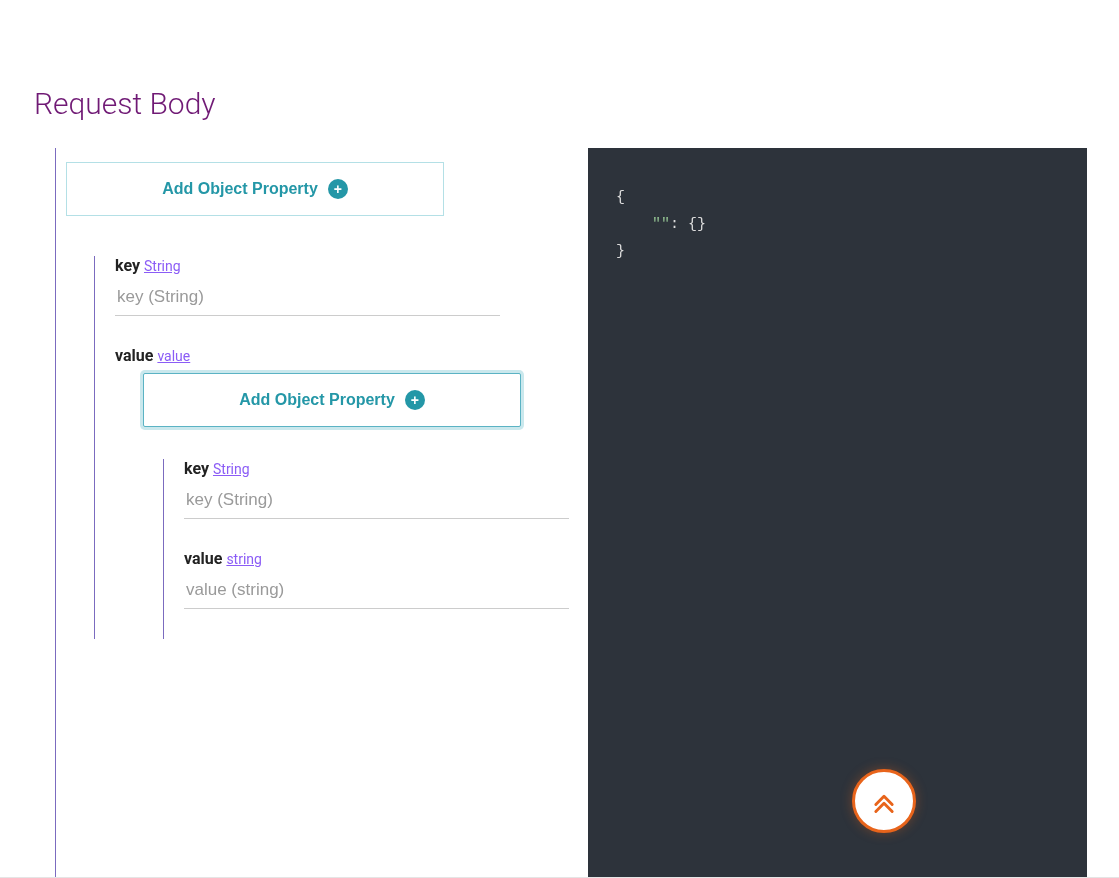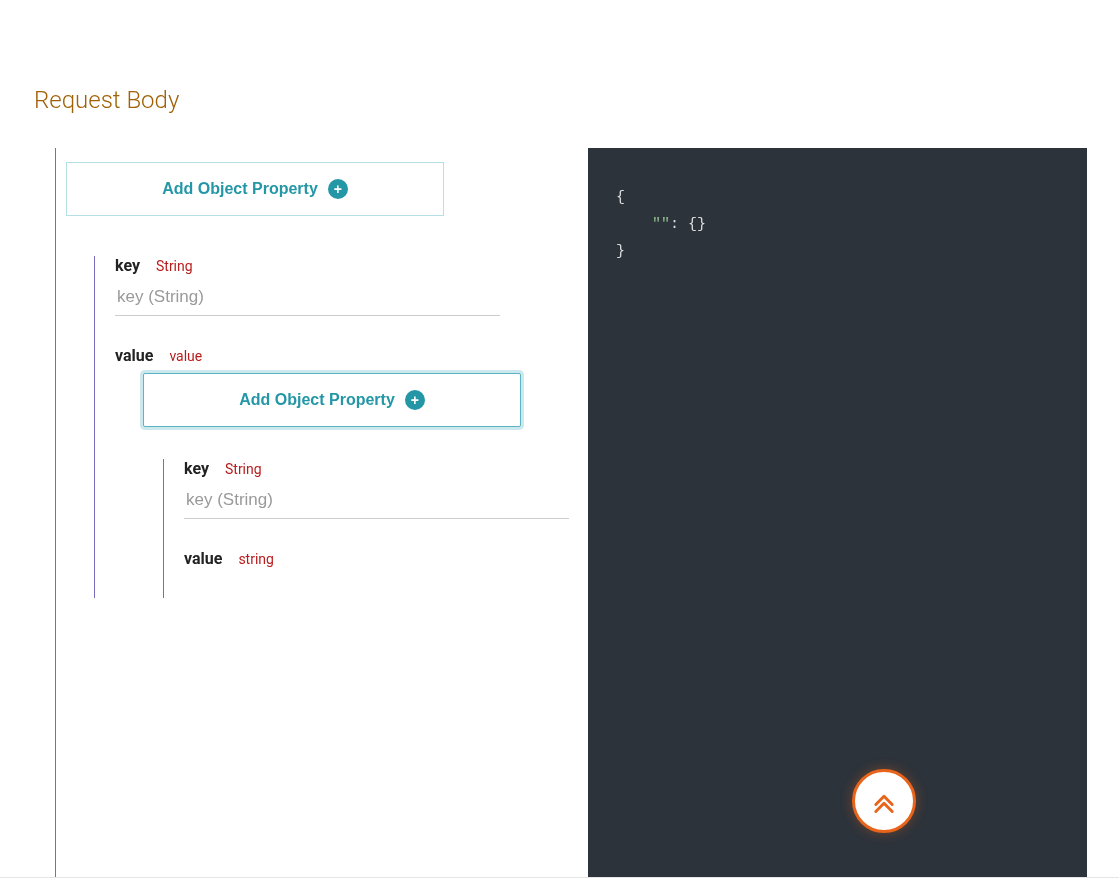--- a/index.html
+++ b/index.html
@@ -9,23 +9,23 @@
     width: 1119px;
     height: 878px;
     position: relative;
     overflow: hidden;
     border-bottom: 1px solid #e5e5e5;
   }
   .page-title {
     position: absolute;
     left: 34px;
     top: 86px;
-    font-size: 24px;
+    font-size: 30px;
     font-weight: 300;
-    color: #a16207;
+    color: #701a75;
   }
   .left-panel {
     position: absolute;
     left: 55px;
     top: 148px;
     width: 505px;
     border-left: 1px solid #7b6bbf;
     padding-left: 10px;
     height: 730px;
   }
@@ -75,31 +75,32 @@
     padding-left: 20px;
     padding-bottom: 20px;
   }
   .field-block {
     margin-top: 30px;
     margin-bottom: 10px;
   }
   .field-label-row {
     display: flex;
     align-items: baseline;
-    gap: 16px;
+    gap: 4px;
     margin-bottom: 6px;
   }
   .field-name {
     font-size: 16px;
     font-weight: 700;
     color: #222;
   }
   .field-type {
     font-size: 14px;
-    color: #b91c1c;
+    color: #8b5cf6;
+    text-decoration: underline;
   }
   .field-input {
     width: 385px;
     border: none;
     border-bottom: 1px solid #ccc;
     padding: 6px 2px 8px 2px;
     font-size: 17px;
     color: #737373;
     background: transparent;
     outline: none;
@@ -180,20 +181,21 @@
             <span class="field-type">String</span>
           </div>
           <input class="field-input" type="text" placeholder="key (String)" style="">
         </div>
 
         <div class="field-block">
           <div class="field-label-row">
             <span class="field-name">value</span>
             <span class="field-type">string</span>
           </div>
+          <input class="field-input" type="text" placeholder="value (string)" style="">
         </div>
 
       </div>
     </div>
 
   </div>
 </div>
 
 <div class="code-panel"><span>{</span>
     <span class="key">""</span><span>: {}</span>

